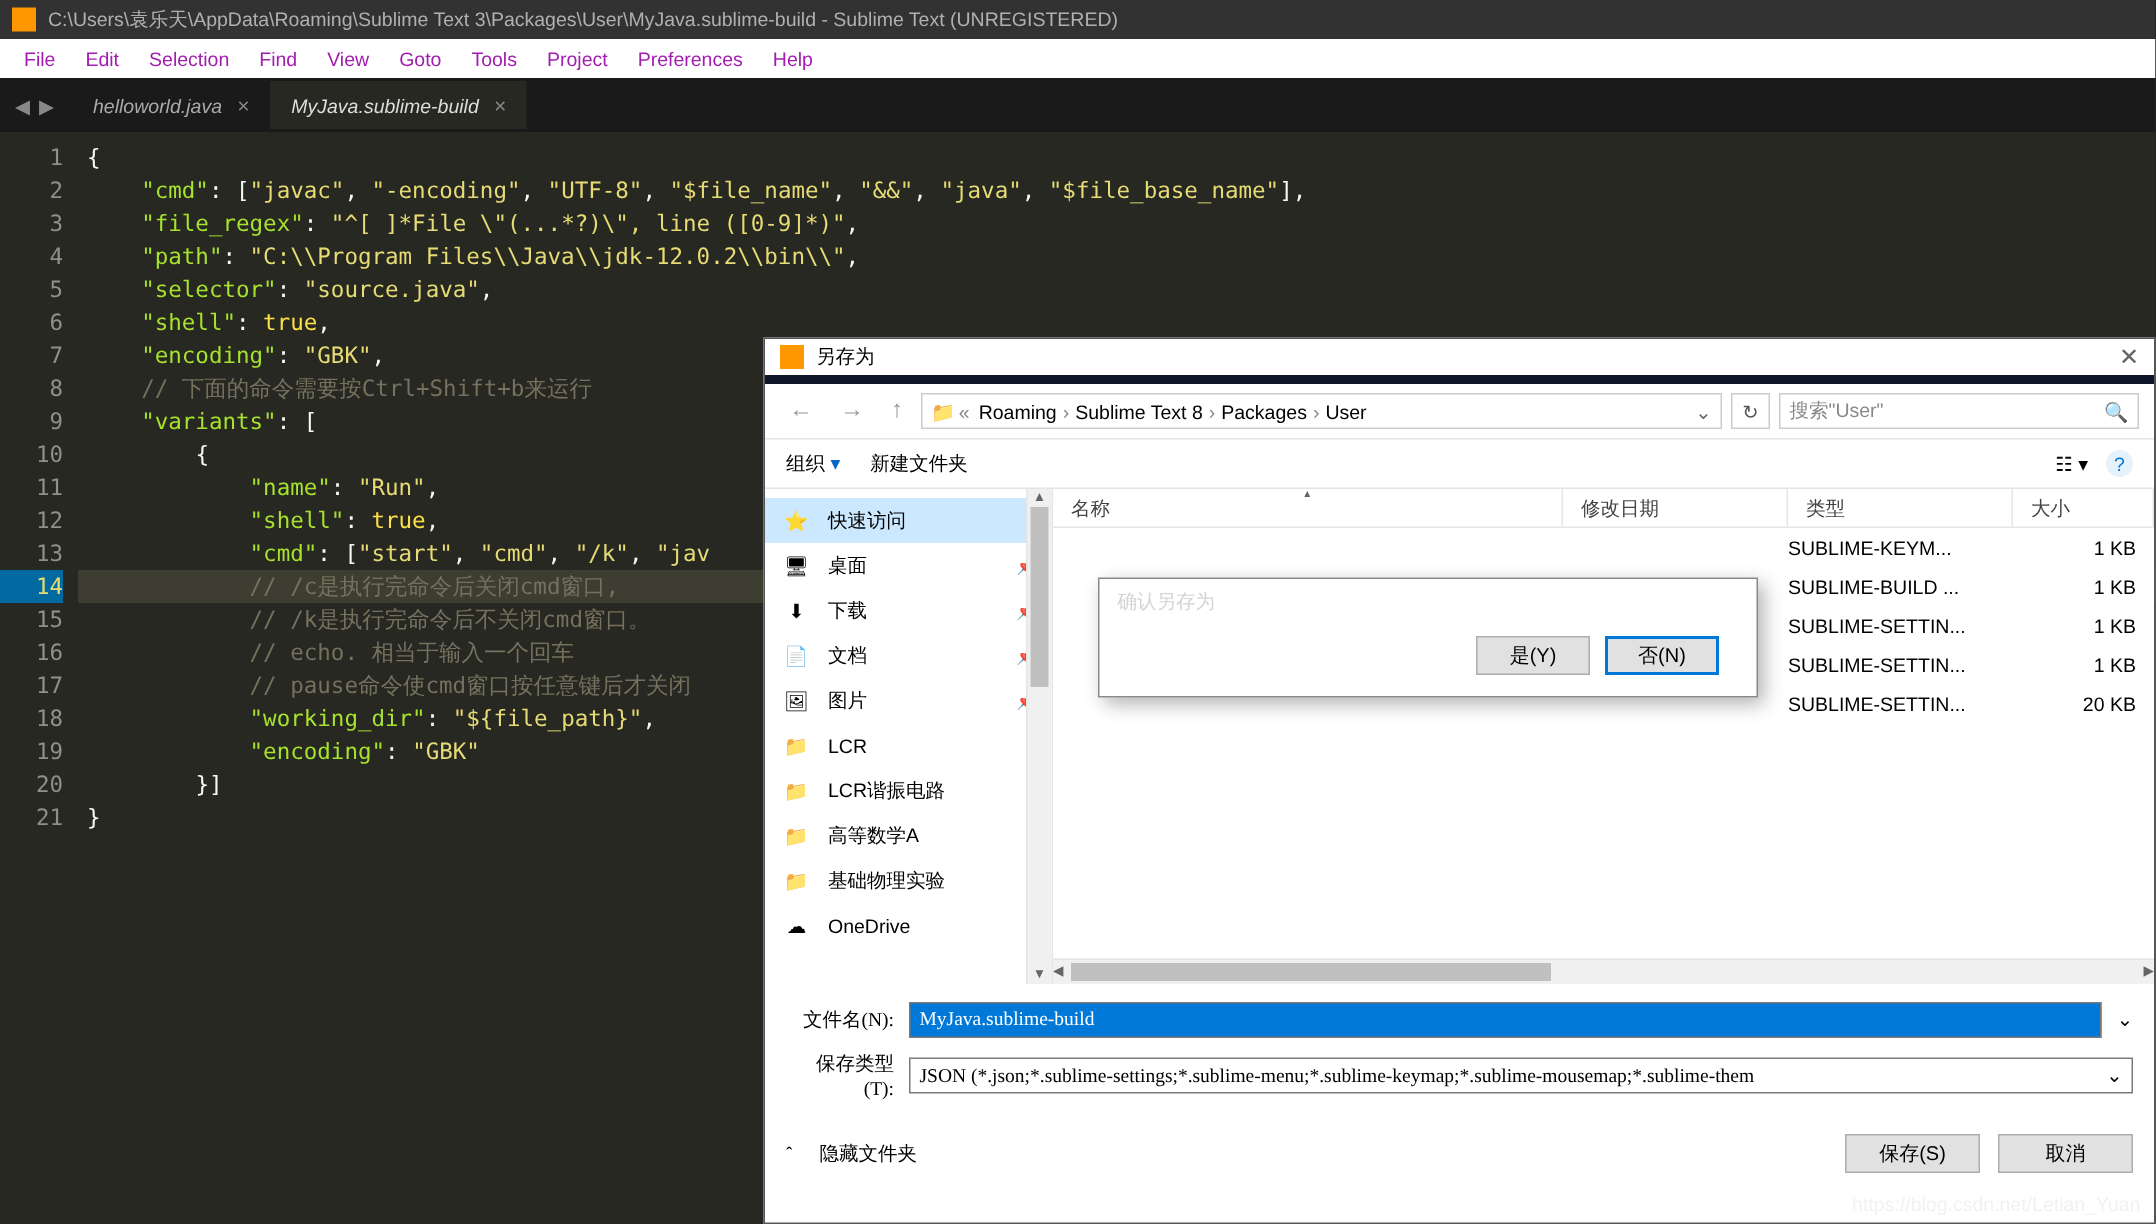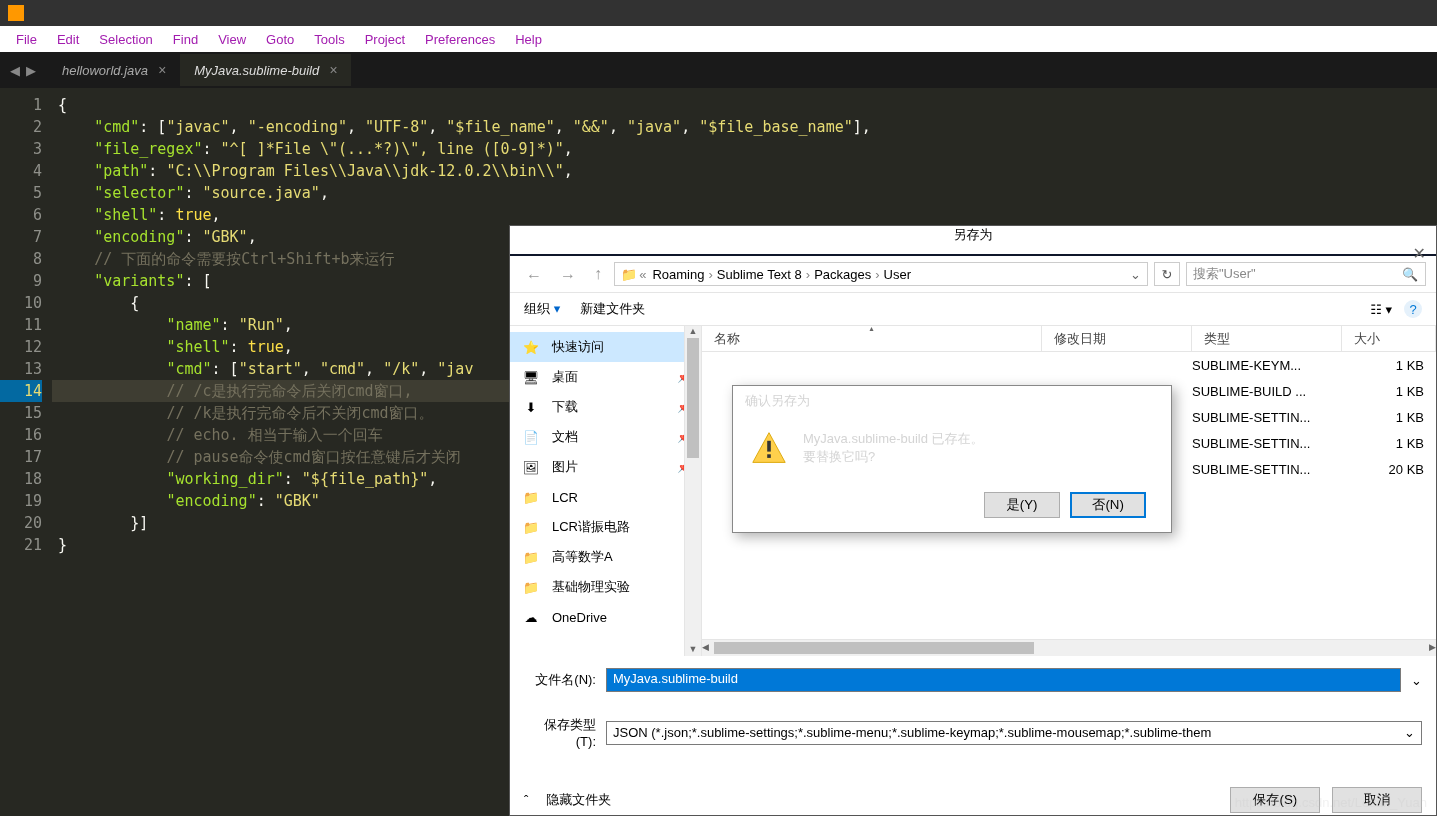--- a/index.html
+++ b/index.html
@@ -30,21 +30,21 @@
 .code .row { height: 22px; padding-left: 6px; }
 .code .row.hl { background: #3e3d32; }
 .s-p { color: #f8f8f2; } 
 .s-k { color: #a6e22e; } 
 .s-s { color: #e6db74; } 
 .s-b { color: #fde047; } 
 .s-c { color: #75715e; } 
 
 
 .savedlg { position: absolute; left: 509px; top: 225px; width: 928px; height: 591px; background: #fff; border: 1px solid #555; color: #000; font-size: 13px; }
-.savedlg .dlg-title { background: #fff; height: 30px; display: flex; align-items: center; padding: 0 10px; border-bottom: 2px solid #0f172a; flex-direction: column; }
+.savedlg .dlg-title { background: #fff; height: 30px; display: flex; align-items: center; padding: 0 10px; border-bottom: 6px solid #0f172a; }
 .savedlg .dlg-title .app-icon { width: 16px; height: 16px; background: #ff9800; margin-right: 8px; }
 .savedlg .dlg-title .close-x { margin-left: auto; font-size: 16px; color: #666; cursor: default; }
 .savedlg .dlg-nav { height: 36px; display: flex; align-items: center; padding: 0 10px; gap: 6px; }
 .savedlg .dlg-nav .navbtn { color: #999; font-size: 16px; padding: 0 6px; }
 .savedlg .dlg-nav .pathbox { flex: 1; border: 1px solid #ccc; height: 24px; display: flex; align-items: center; padding: 0 6px; gap: 2px; }
 .savedlg .dlg-nav .pathbox .crumb { padding: 0 4px; }
 .savedlg .dlg-nav .pathbox .sep { color: #888; }
 .savedlg .dlg-nav .pathbox .chevdn { margin-left: auto; color: #666; }
 .savedlg .dlg-nav .refresh { border: 1px solid #ccc; width: 26px; height: 24px; display: flex; align-items: center; justify-content: center; color: #555; }
 .savedlg .dlg-nav .searchbox { border: 1px solid #ccc; height: 24px; width: 240px; display: flex; align-items: center; padding: 0 6px; color: #888; }
@@ -68,21 +68,21 @@
 .savedlg .filelist { }
 .savedlg .filelist .frow { height: 26px; display: flex; align-items: center; }
 .savedlg .filelist .frow .c1 { width: 340px; padding-left: 12px; }
 .savedlg .filelist .frow .c2 { width: 150px; }
 .savedlg .filelist .frow .c3 { width: 150px; }
 .savedlg .filelist .frow .c4 { flex: 1; text-align: right; padding-right: 12px; }
 .savedlg .filepane .hscroll { position: absolute; left: 0; right: 0; bottom: 0; height: 17px; border-top: 1px solid #e5e5e5; background: #f0f0f0; }
 .savedlg .filepane .hscroll .thumb { position: absolute; top: 2px; bottom: 2px; left: 12px; width: 320px; background: #c0c0c0; }
 
 .savedlg .dlg-fields { padding: 12px 14px 4px; }
-.savedlg .dlg-fields .field { display: flex; align-items: center; gap: 10px; margin-bottom: 24px; }
+.savedlg .dlg-fields .field { display: flex; align-items: center; gap: 10px; margin-bottom: 8px; font-family: Liberation Serif, serif; }
 .savedlg .dlg-fields .field label { width: 72px; text-align: right; }
 .savedlg .dlg-fields .field .txt { flex: 1; border: 1px solid #7a7a7a; height: 24px; padding: 2px 6px; }
 .savedlg .dlg-fields .field .txt.sel { background: #0078d7; color: #fff; }
 .savedlg .dlg-fields .field .combo { flex: 1; border: 1px solid #7a7a7a; height: 24px; padding: 2px 6px; display: flex; align-items: center; }
 .savedlg .dlg-fields .field .combo .chevdn { margin-left: auto; }
 
 .savedlg .dlg-footer { display: flex; align-items: center; padding: 10px 14px; gap: 12px; }
 .savedlg .dlg-footer .caret { margin-right: 6px; }
 .savedlg .dlg-footer .spacer { flex: 1; }
 .savedlg .dlg-footer button { width: 90px; height: 26px; background: #e1e1e1; border: 1px solid #adadad; }
@@ -97,20 +97,21 @@
 .confirm .c-btns button { width: 76px; height: 26px; background: #e1e1e1; border: 1px solid #adadad; }
 .confirm .c-btns button.primary { border: 2px solid #0078d7; }
 
 .watermark { position: absolute; right: 10px; bottom: 6px; color: rgba(200,200,200,0.25); font-size: 13px; }
 </style>
 </head>
 <body>
 
 <div class="titlebar">
   <div class="app-icon"></div>
+  <span>C:\Users\袁乐天\AppData\Roaming\Sublime Text 3\Packages\User\MyJava.sublime-build - Sublime Text (UNREGISTERED)</span>
 </div>
 
 <div class="menubar" id="menubar">
     <span class="menu-item">File</span>
     <span class="menu-item">Edit</span>
     <span class="menu-item">Selection</span>
     <span class="menu-item">Find</span>
     <span class="menu-item">View</span>
     <span class="menu-item">Goto</span>
     <span class="menu-item">Tools</span>
@@ -309,32 +310,19 @@
     <span class="caret">ˆ</span>
     <span>隐藏文件夹</span>
     <div class="spacer"></div>
     <button>保存(S)</button>
     <button>取消</button>
   </div>
 </div>
 
 <div class="confirm">
   <div class="c-title">确认另存为</div>
-  <div class="c-body">
-    <div class="warn-icon">
-      <svg viewBox="0 0 40 40">
-          <polygon points="20,3 38,36 2,36" fill="#ffd04c" stroke="#d9a400" stroke-width="1"></polygon>
-          <rect x="18" y="12" width="4" height="12" fill="#333"></rect>
-          <rect x="18" y="27" width="4" height="4" fill="#333"></rect>
-        </svg>
-    </div>
-    <div>
-      <div>MyJava.sublime-build 已存在。</div>
-      <div>要替换它吗?</div>
-    </div>
-  </div>
   <div class="c-btns">
     <button>是(Y)</button>
     <button class="primary">否(N)</button>
   </div>
 </div>
 
 <div class="watermark">https://blog.csdn.net/Letian_Yuan</div>
 
 </body></html>

